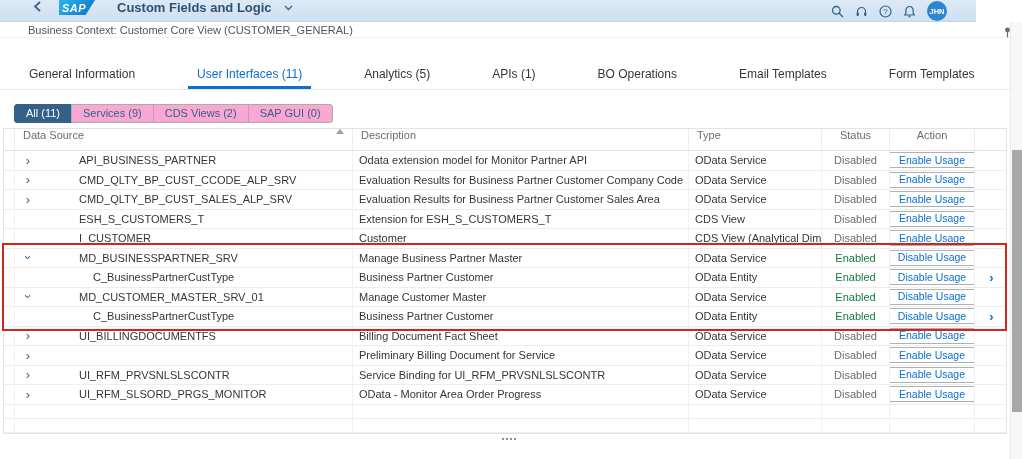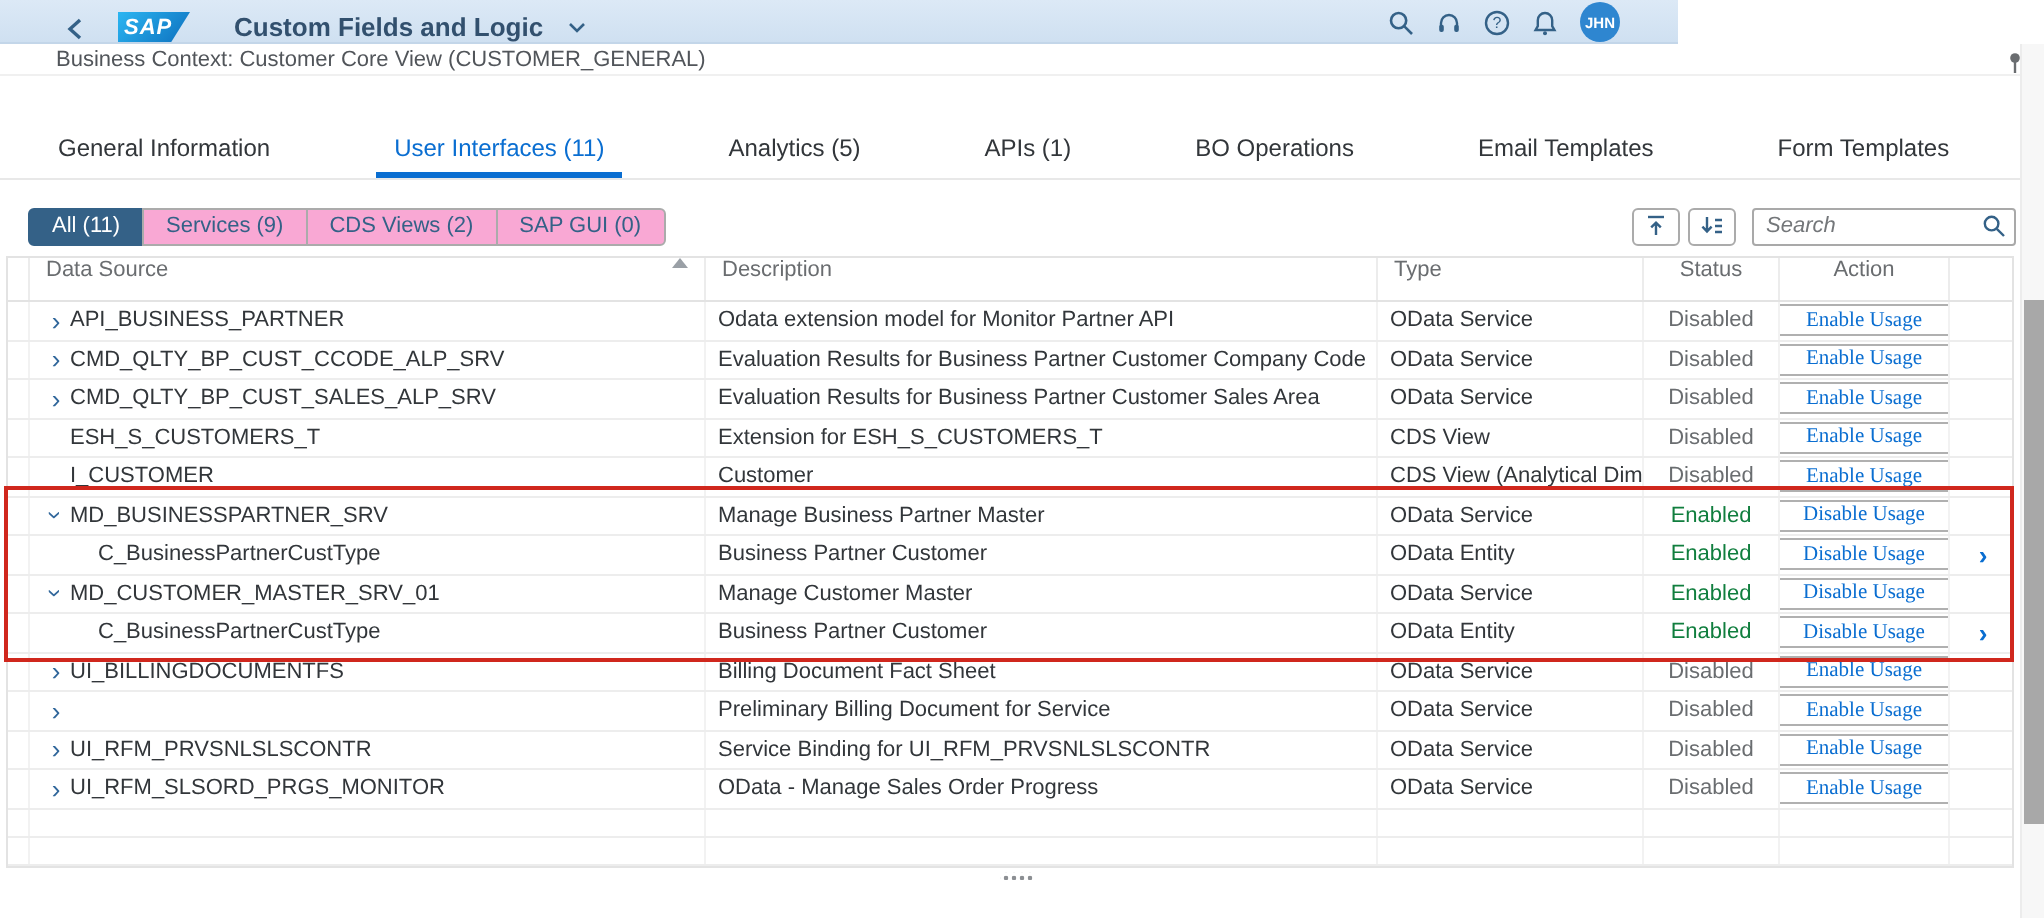--- a/index.html
+++ b/index.html
@@ -1,22 +1,22 @@
 <!DOCTYPE html>
 <html><head>
 <meta charset="utf-8">
 <style>
   * { box-sizing: border-box; }
   body { margin:0; background:#fff; font-family:"Liberation Sans", sans-serif; }
   .app { position:relative; width:1022px; height:459px; background:#fff; overflow:hidden; }
 
   
-  .shell { position:absolute; top:0; left:0; width:839px; height:22px;
+  .shell { position:absolute; top:0; left:0; width:976px; height:22px;
     background:linear-gradient(#dce9f6,#cfe0f1); border-bottom:1px solid #c3d6e9;
-    display:flex; align-items:flex-end; }
+    display:flex; align-items:flex-start; }
   .back { margin-left:32px; display:flex; align-items:center; cursor:pointer; }
   .logo { margin-left:16px; width:36px; height:15px;
     background:linear-gradient(135deg,#2bb6f2,#0d6fbd);
     clip-path:polygon(0 0,100% 0,74% 100%,0 100%);
     color:#fff; font-weight:bold; font-style:italic; font-size:11px;
     display:flex; align-items:center; padding-left:3px; letter-spacing:.5px; cursor:pointer; }
   .title-wrap { margin-left:22px; display:flex; align-items:center; gap:12px; cursor:pointer; }
   .title { font-size:13px; font-weight:bold; color:#32506e; }
   .shell-right { position:absolute; right:29px; top:0; height:22px; display:flex; align-items:center; gap:11px; }
   .shell-btn { display:flex; align-items:center; cursor:pointer; }
@@ -64,34 +64,34 @@
   .thead .c.center { justify-content:center; }
   .thead .c:last-child { border-right:none; }
   .sort-asc { width:0; height:0; margin-left:auto;
     border-left:4px solid transparent; border-right:4px solid transparent;
     border-bottom:5px solid #9aa0a6; }
   .row { height:19.5px; border-bottom:1px solid #ededed; cursor:pointer; }
   .row.empty { height:14px; }
   .row .c { display:flex; align-items:center; font-size:11px; color:#32363a;
     border-right:1px solid #f2f2f2; overflow:hidden; white-space:nowrap; }
   .row .c:last-child { border-right:none; }
-  .c1 { padding-right:4px; }
+  .c1 { padding-right:4px;gap:44px; }
   .expander { display:inline-block; width:14px; margin-left:6px; text-align:center;
     color:#31679b; font-size:13px; line-height:1; cursor:pointer; flex:none; }
   .expander::before { content:"›"; display:inline-block; }
   .exp-expanded .expander::before { transform:rotate(90deg); }
   .exp-none .expander, .exp-child .expander { visibility:hidden; }
   .exp-child .ds { margin-left:14px; }
   .desc, .type { padding:0 6px; }
   .status { justify-content:center; }
   .status.disabled { color:#6a6d70; }
   .status.enabled { color:#107e3e; }
   .c5 { justify-content:center; }
   .act-btn { border:1px solid #b0b0b0; border-radius:4px; background:#fff; color:#0a6ed1;
-    font-size:10.5px; height:16px; line-height:13px; padding:0 24px; font-family:Liberation Serif, serif;
+    font-size:10.5px; height:16px; line-height:13px; padding:0 24px; font-family:Liberation Sans, sans-serif;
     cursor:pointer; white-space:nowrap; }
   .c6 { justify-content:center; }
   .nav-chevron { color:#0a6ed1; font-weight:bold; font-size:13px; cursor:pointer; }
   .nav-chevron::before { content:"›"; }
 
   
   .hl { position:absolute; left:2px; top:243px; width:1005px; height:88px;
     border:2px solid #d0271d; pointer-events:none; z-index:5; }
 
   
@@ -176,41 +176,20 @@
       <span class="tab"><span>IDocs (1)</span></span>
     </nav>
 
   <div class="toolbar">
     <div class="seg-group">
         <button class="seg selected">All (11)</button>
         <button class="seg">Services (9)</button>
         <button class="seg">CDS Views (2)</button>
         <button class="seg">SAP GUI (0)</button>
       </div>
-    <div class="toolbar-right">
-      <button class="icon-btn">
-        <svg width="12" height="12" viewBox="0 0 12 12">
-            <path d="M2 1.5h8" stroke="#346187" stroke-width="1.2"></path>
-            <path d="M6 10.5V4.5M3.6 6.7L6 4.3l2.4 2.4" fill="none" stroke="#346187" stroke-width="1.2"></path>
-          </svg>
-      </button>
-      <button class="icon-btn">
-        <svg width="12" height="12" viewBox="0 0 12 12">
-            <path d="M3.5 1.5v7M1.2 6.3l2.3 2.4 2.3-2.4" fill="none" stroke="#346187" stroke-width="1.2"></path>
-            <path d="M7.5 3h3.5M7.5 6h3.5M7.5 9h3.5" stroke="#346187" stroke-width="1.2"></path>
-          </svg>
-      </button>
-      <span class="search-box">
-        <input type="text" placeholder="Search" style="">
-        <svg width="12" height="12" viewBox="0 0 12 12">
-            <circle cx="4.8" cy="4.8" r="3.4" fill="none" stroke="#346187" stroke-width="1.2"></circle>
-            <line x1="7.4" y1="7.4" x2="11" y2="11" stroke="#346187" stroke-width="1.2"></line>
-          </svg>
-      </span>
-    </div>
   </div>
 
   <div class="table">
     <div class="thead">
       <span class="c" style="padding:0"></span>
       <span class="c">
         <span>Data Source</span>
         <span class="sort-asc"></span>
       </span>
       <span class="c">
@@ -418,21 +397,21 @@
       <span class="c c6">
         <span class="nav-chevron" style="visibility: hidden;"></span>
       </span>
     </div>
         <div class="row exp-collapsed">
       <span class="c c0"></span>
       <span class="c c1">
         <span class="expander"></span>
         <span class="ds">UI_RFM_SLSORD_PRGS_MONITOR</span>
       </span>
-      <span class="c c2 desc">OData - Manage Sales Order Progress</span>
+      <span class="c c2 desc">OData - Monitor Area Order Progress</span>
       <span class="c c3 type">OData Service</span>
       <span class="c c4 status disabled">Disabled</span>
       <span class="c c5">
         <button class="act-btn">Enable Usage</button>
       </span>
       <span class="c c6">
         <span class="nav-chevron" style="visibility: hidden;"></span>
       </span>
     </div>
         <div class="row exp-none empty">

